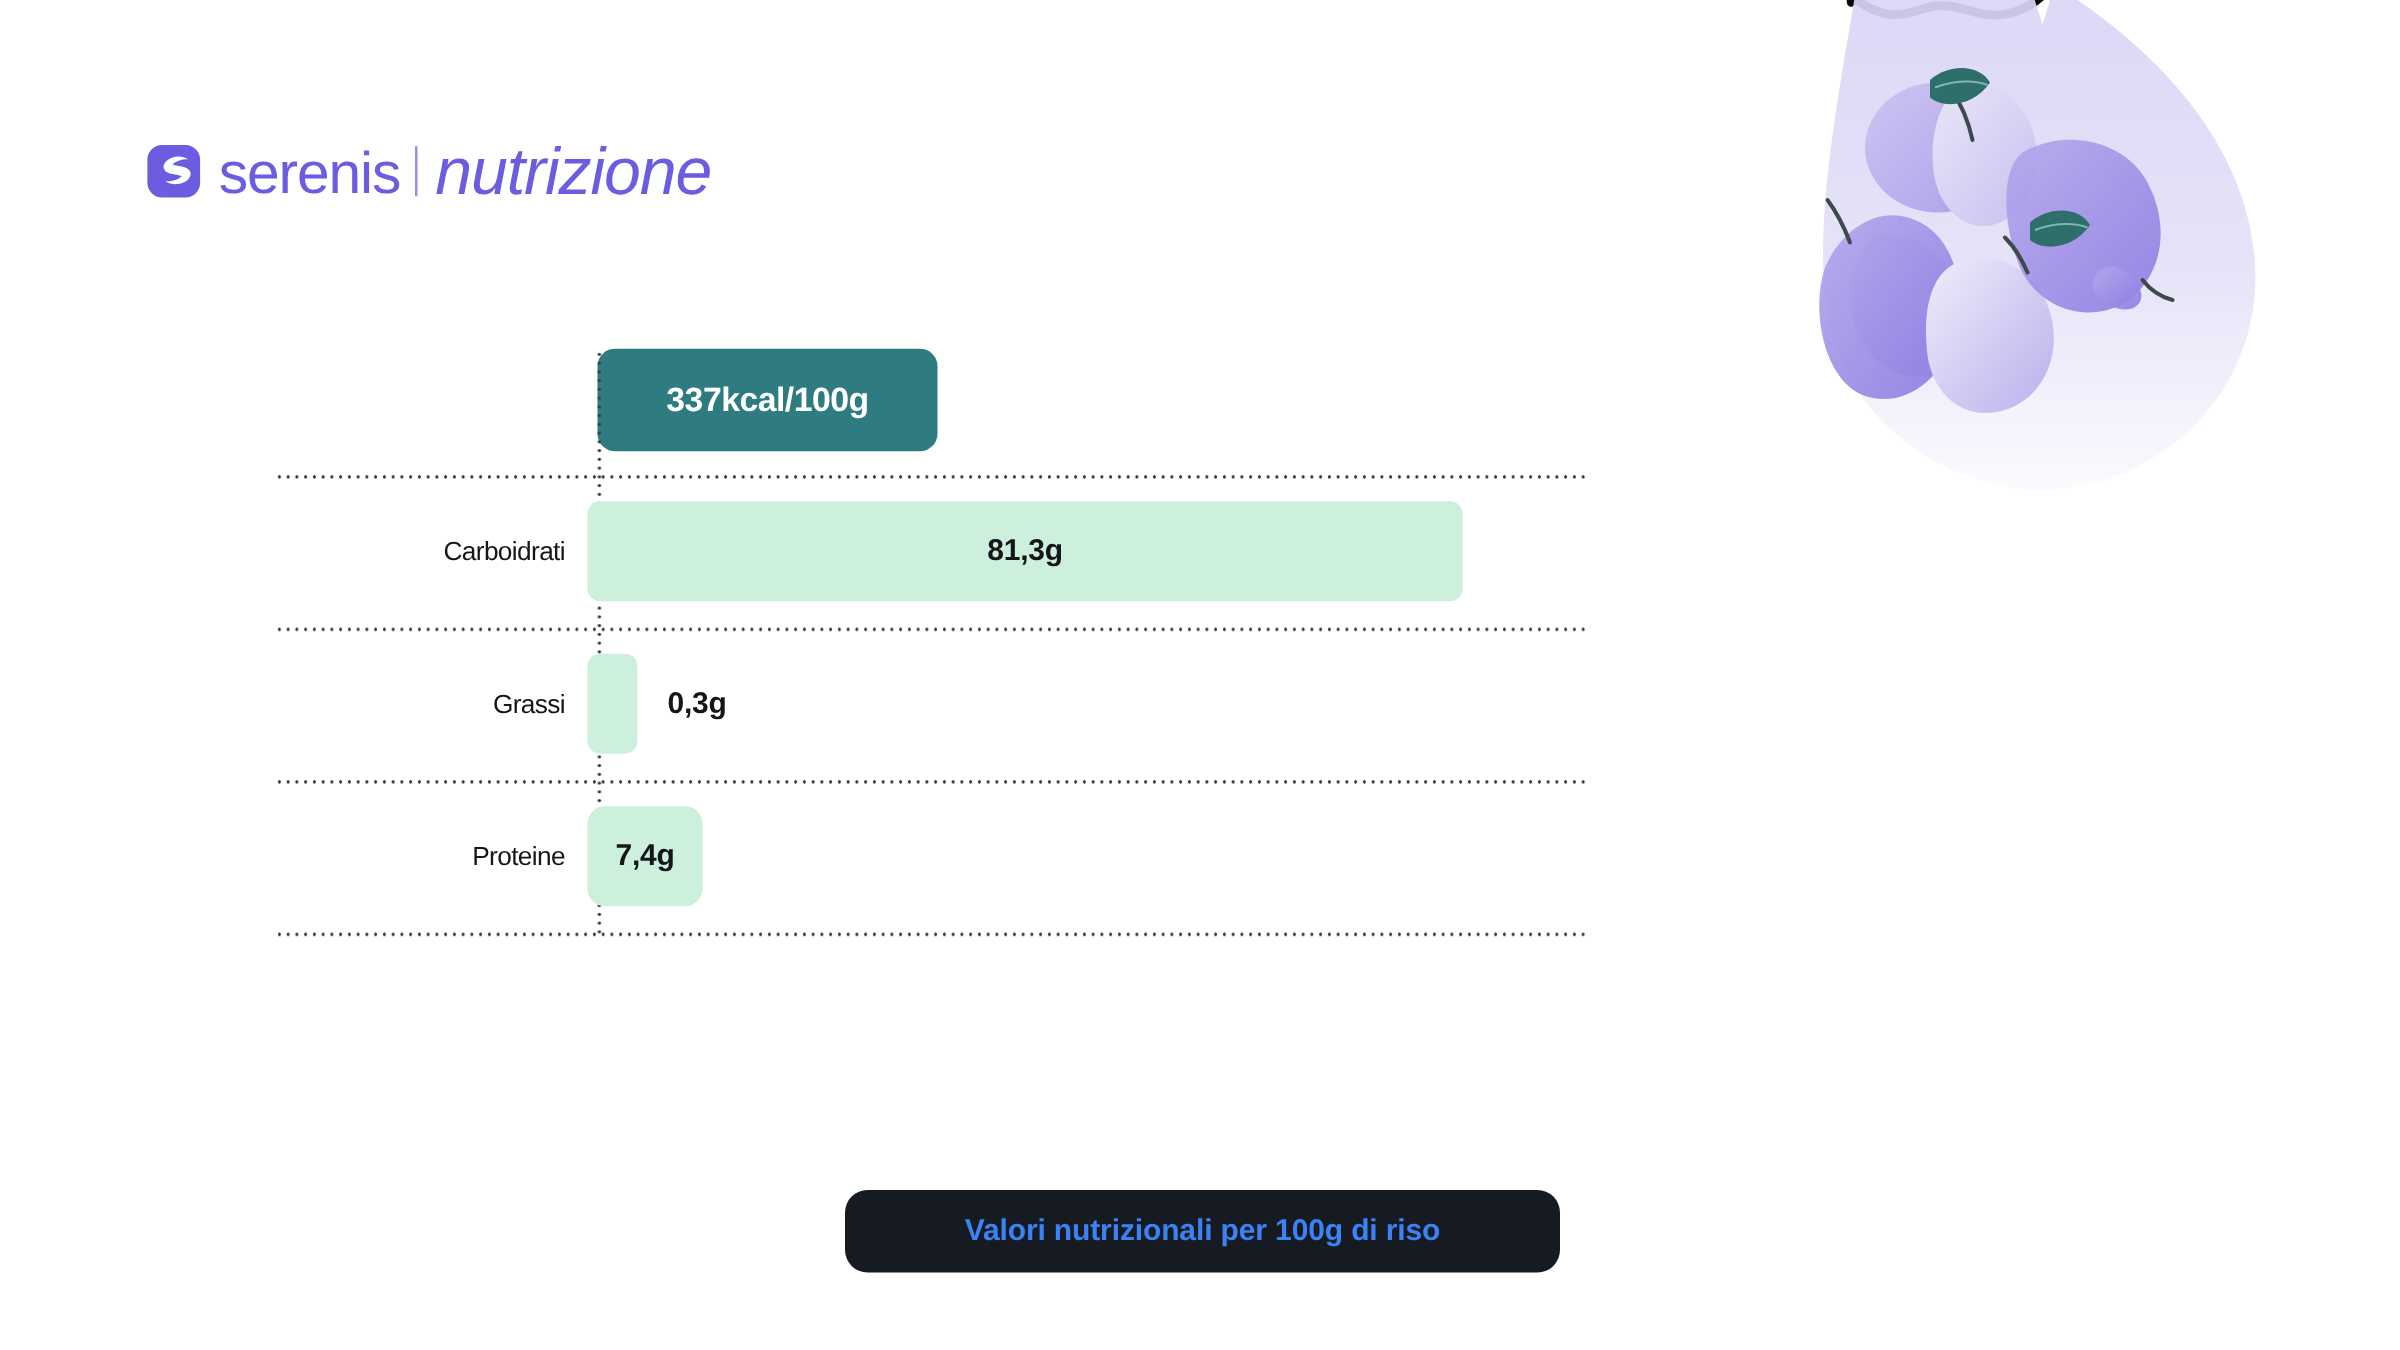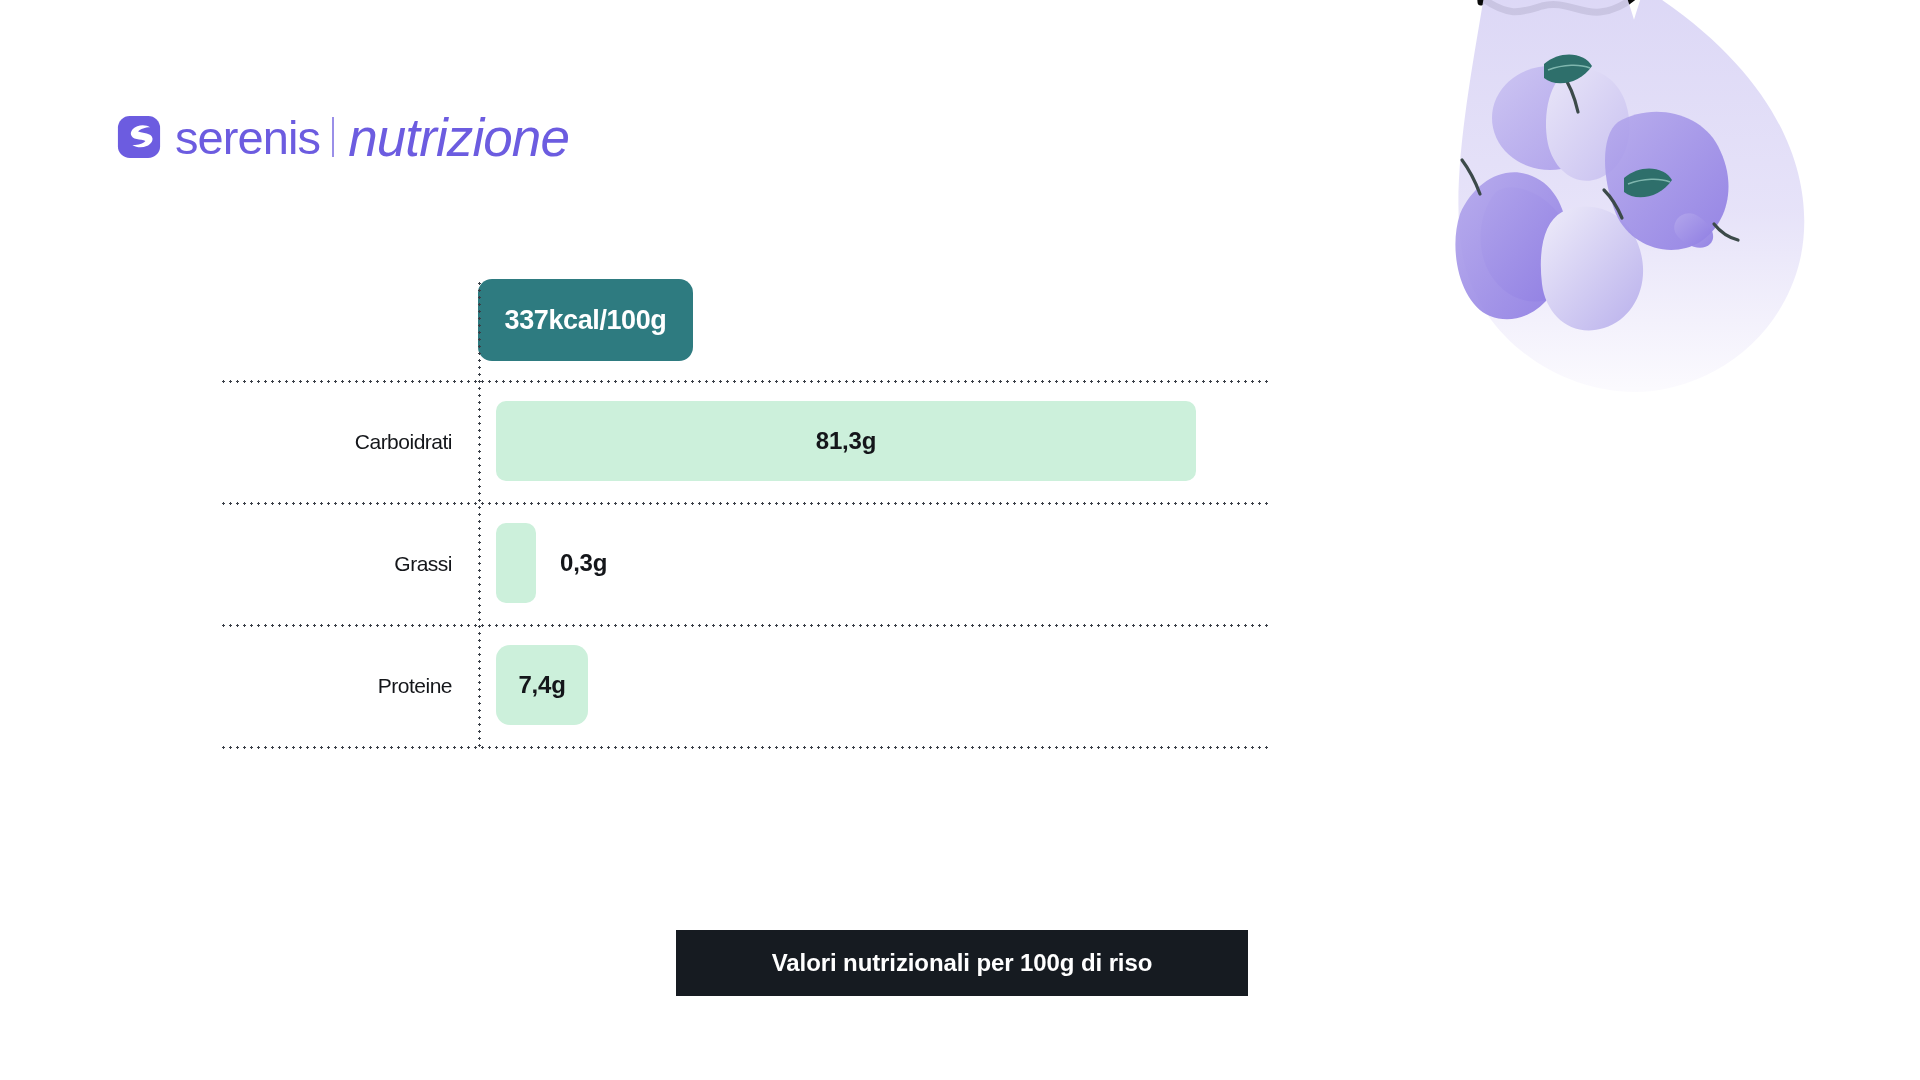--- a/index.html
+++ b/index.html
@@ -56,21 +56,21 @@
     color: #6C5CE0;
     letter-spacing: -0.9px;
     line-height: 1;
   }
 
   
   .kcal-badge {
     position: absolute;
     left: 478px;
     top: 279px;
-    width: 215px;
+    width: 272px;
     height: 82px;
     background: #2E7B80;
     border-radius: 14px;
     display: flex;
     align-items: center;
     justify-content: center;
     color: #ffffff;
     font-size: 27px;
     font-weight: bold;
     letter-spacing: -0.4px;
@@ -133,49 +133,49 @@
   }
 
   .bar {
     position: relative;
     height: 80px;
     background: #CCF0DB;
     border-radius: 10px;
     display: flex;
     align-items: center;
     justify-content: center;
-    margin-left: 30px;
+    margin-left: 4px;
     flex: 0 0 auto;
   }
   .bar-value {
     font-size: 24px;
     font-weight: bold;
     color: #14161a;
     letter-spacing: -0.2px;
     white-space: nowrap;
   }
   .bar-value.outside {
     position: absolute;
     left: 100%;
     margin-left: 24px;
   }
 
   
   .caption {
     position: absolute;
     left: 676px;
-    top: 930px;
+    top: 952px;
     width: 572px;
     height: 66px;
     background: #161b21;
-    border-radius: 0;
+    border-radius: 18px;
     display: flex;
     align-items: center;
     justify-content: center;
-    color: #ffffff;
+    color: #3b82f6;
     font-size: 24px;
     font-weight: bold;
     letter-spacing: -0.1px;
   }
 
   
   .illustration {
     position: absolute;
     right: 72px;
     top: -108px;

